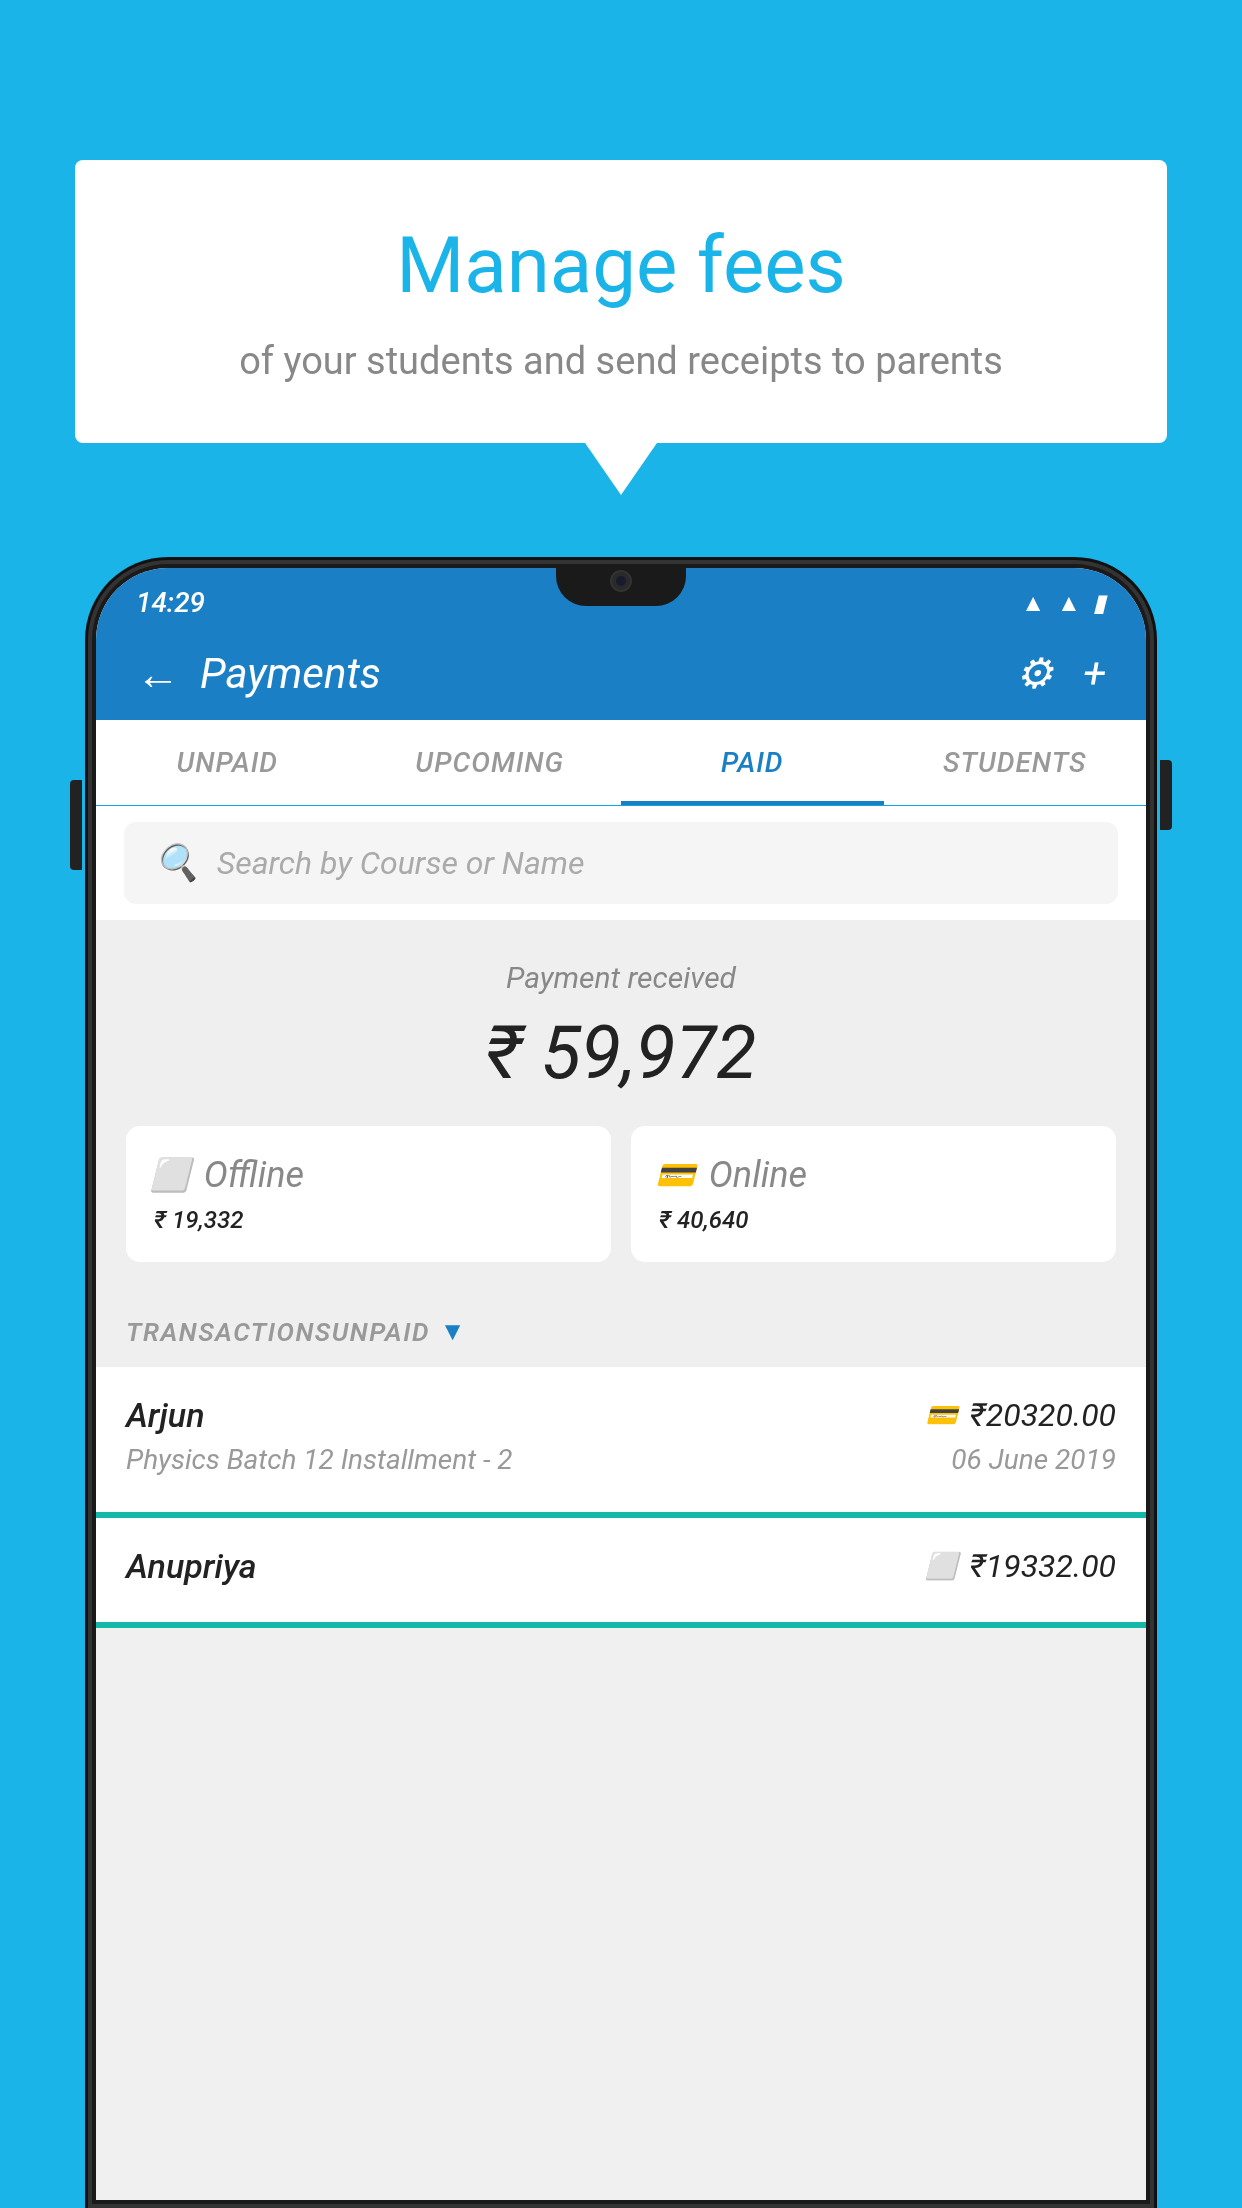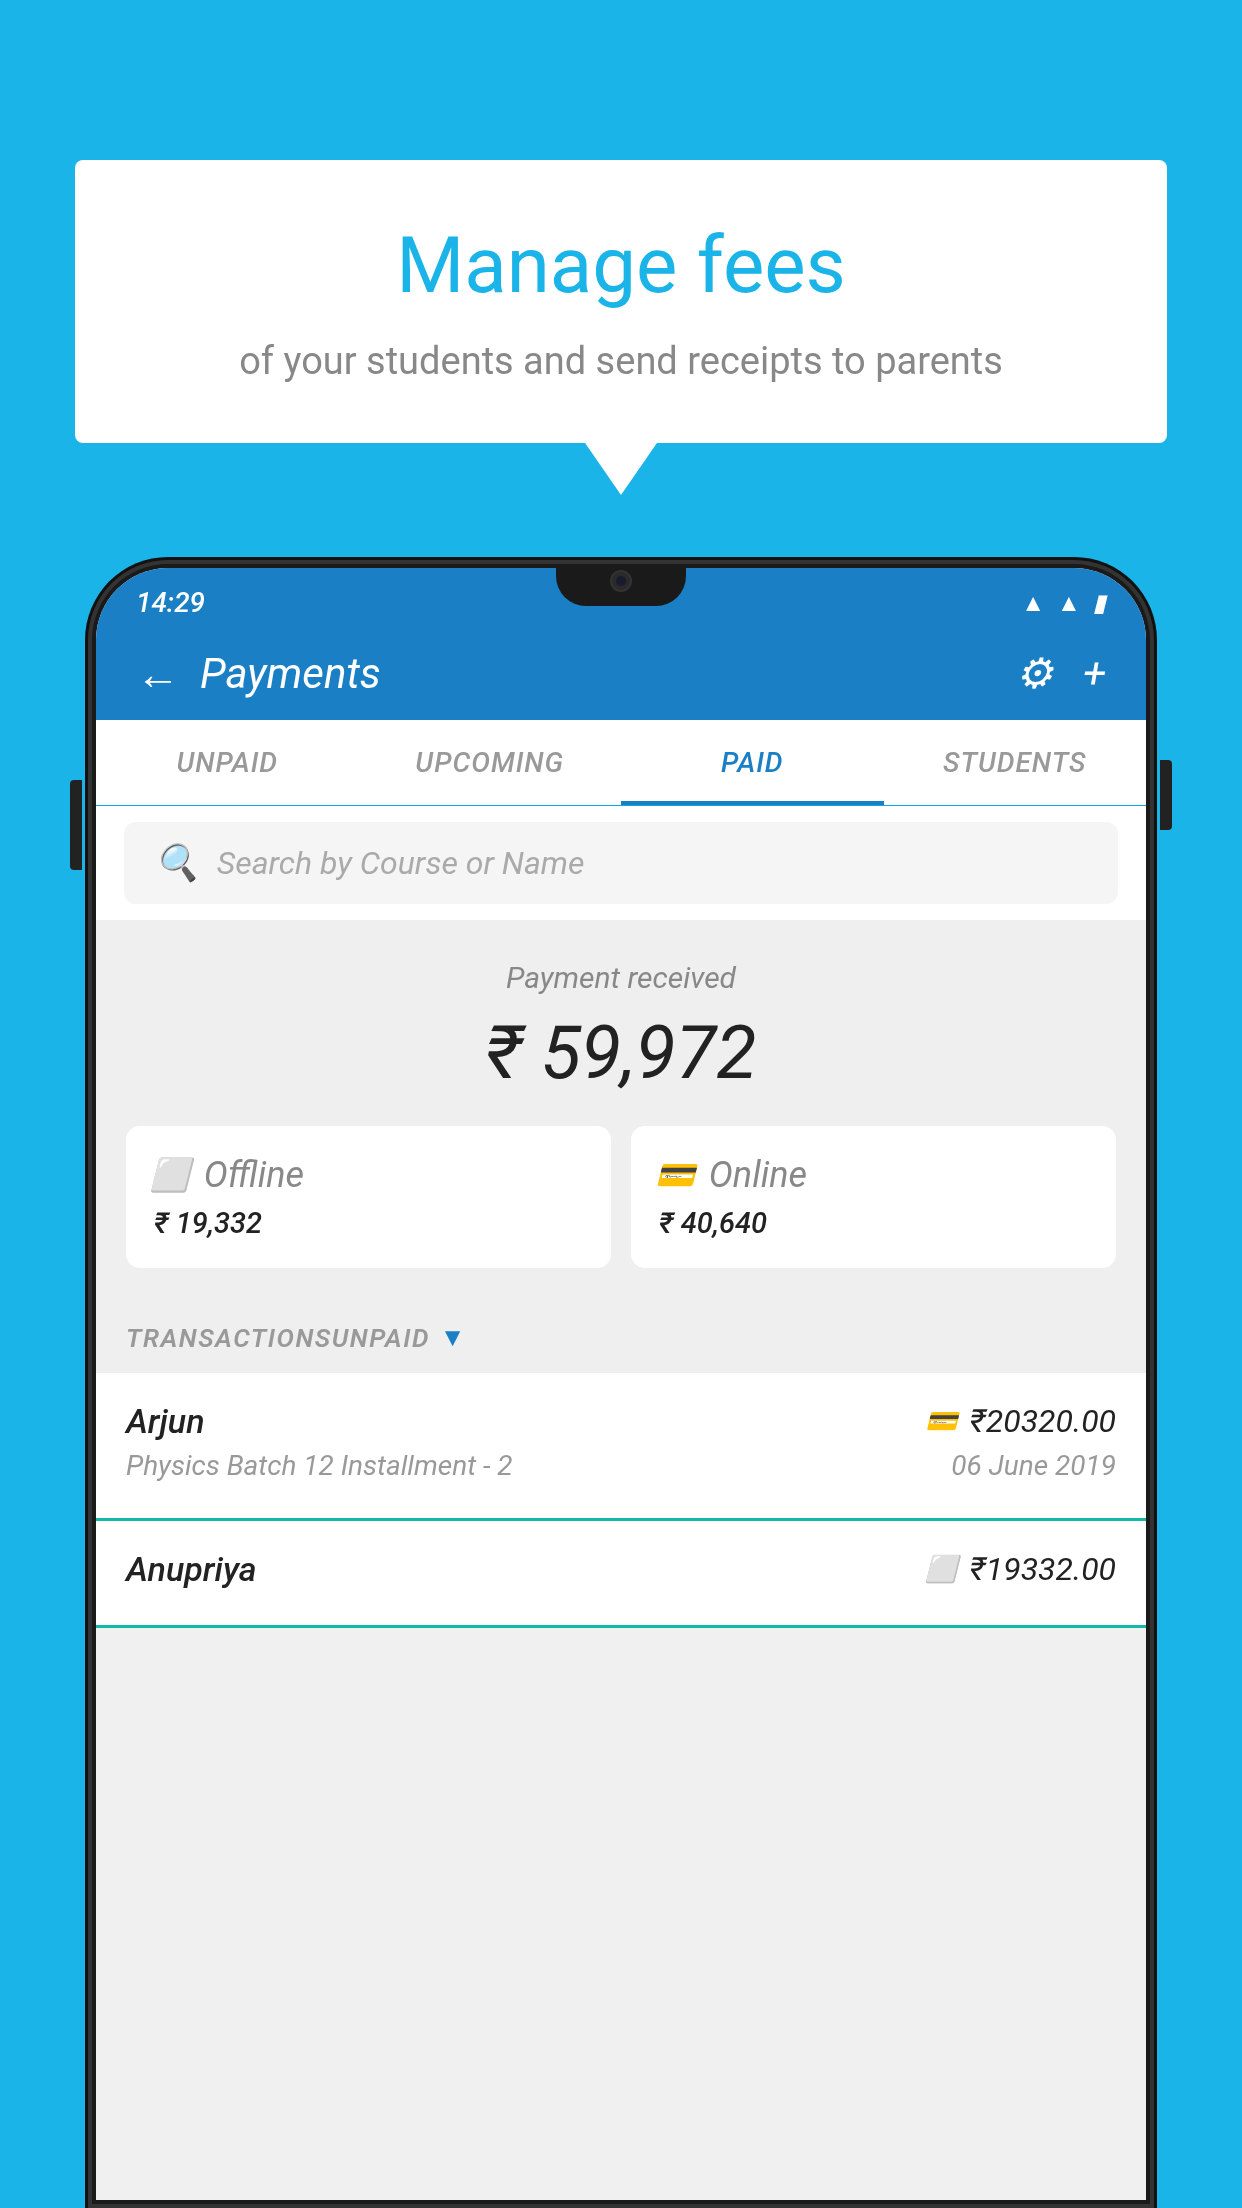--- a/index.html
+++ b/index.html
@@ -272,21 +272,21 @@
     .card-icon {
       color: #888;
       font-size: 32px;
     }
     .card-type {
       color: #888;
       font-size: 36px;
     }
     .card-amount {
       color: #222;
-      font-size: 29px;
+      font-size: 24px;
       font-weight: 500;
       margin-left: 4px;
     }
 
     
     .transactions-header {
       background: #efefef;
       padding: 24px 30px 20px;
       display: flex;
       align-items: center;
@@ -309,21 +309,21 @@
     }
     .filter-icon {
       color: #1a7fc4;
       font-size: 26px;
     }
 
     
     .transaction-item {
       background: white;
       padding: 28px 30px;
-      border-bottom: 3px solid #14b8a6;
+      border-bottom: 6px solid #14b8a6;
     }
     .transaction-row {
       display: flex;
       align-items: center;
       justify-content: space-between;
       margin-bottom: 8px;
     }
     .transaction-name {
       color: #222;
       font-size: 34px;

